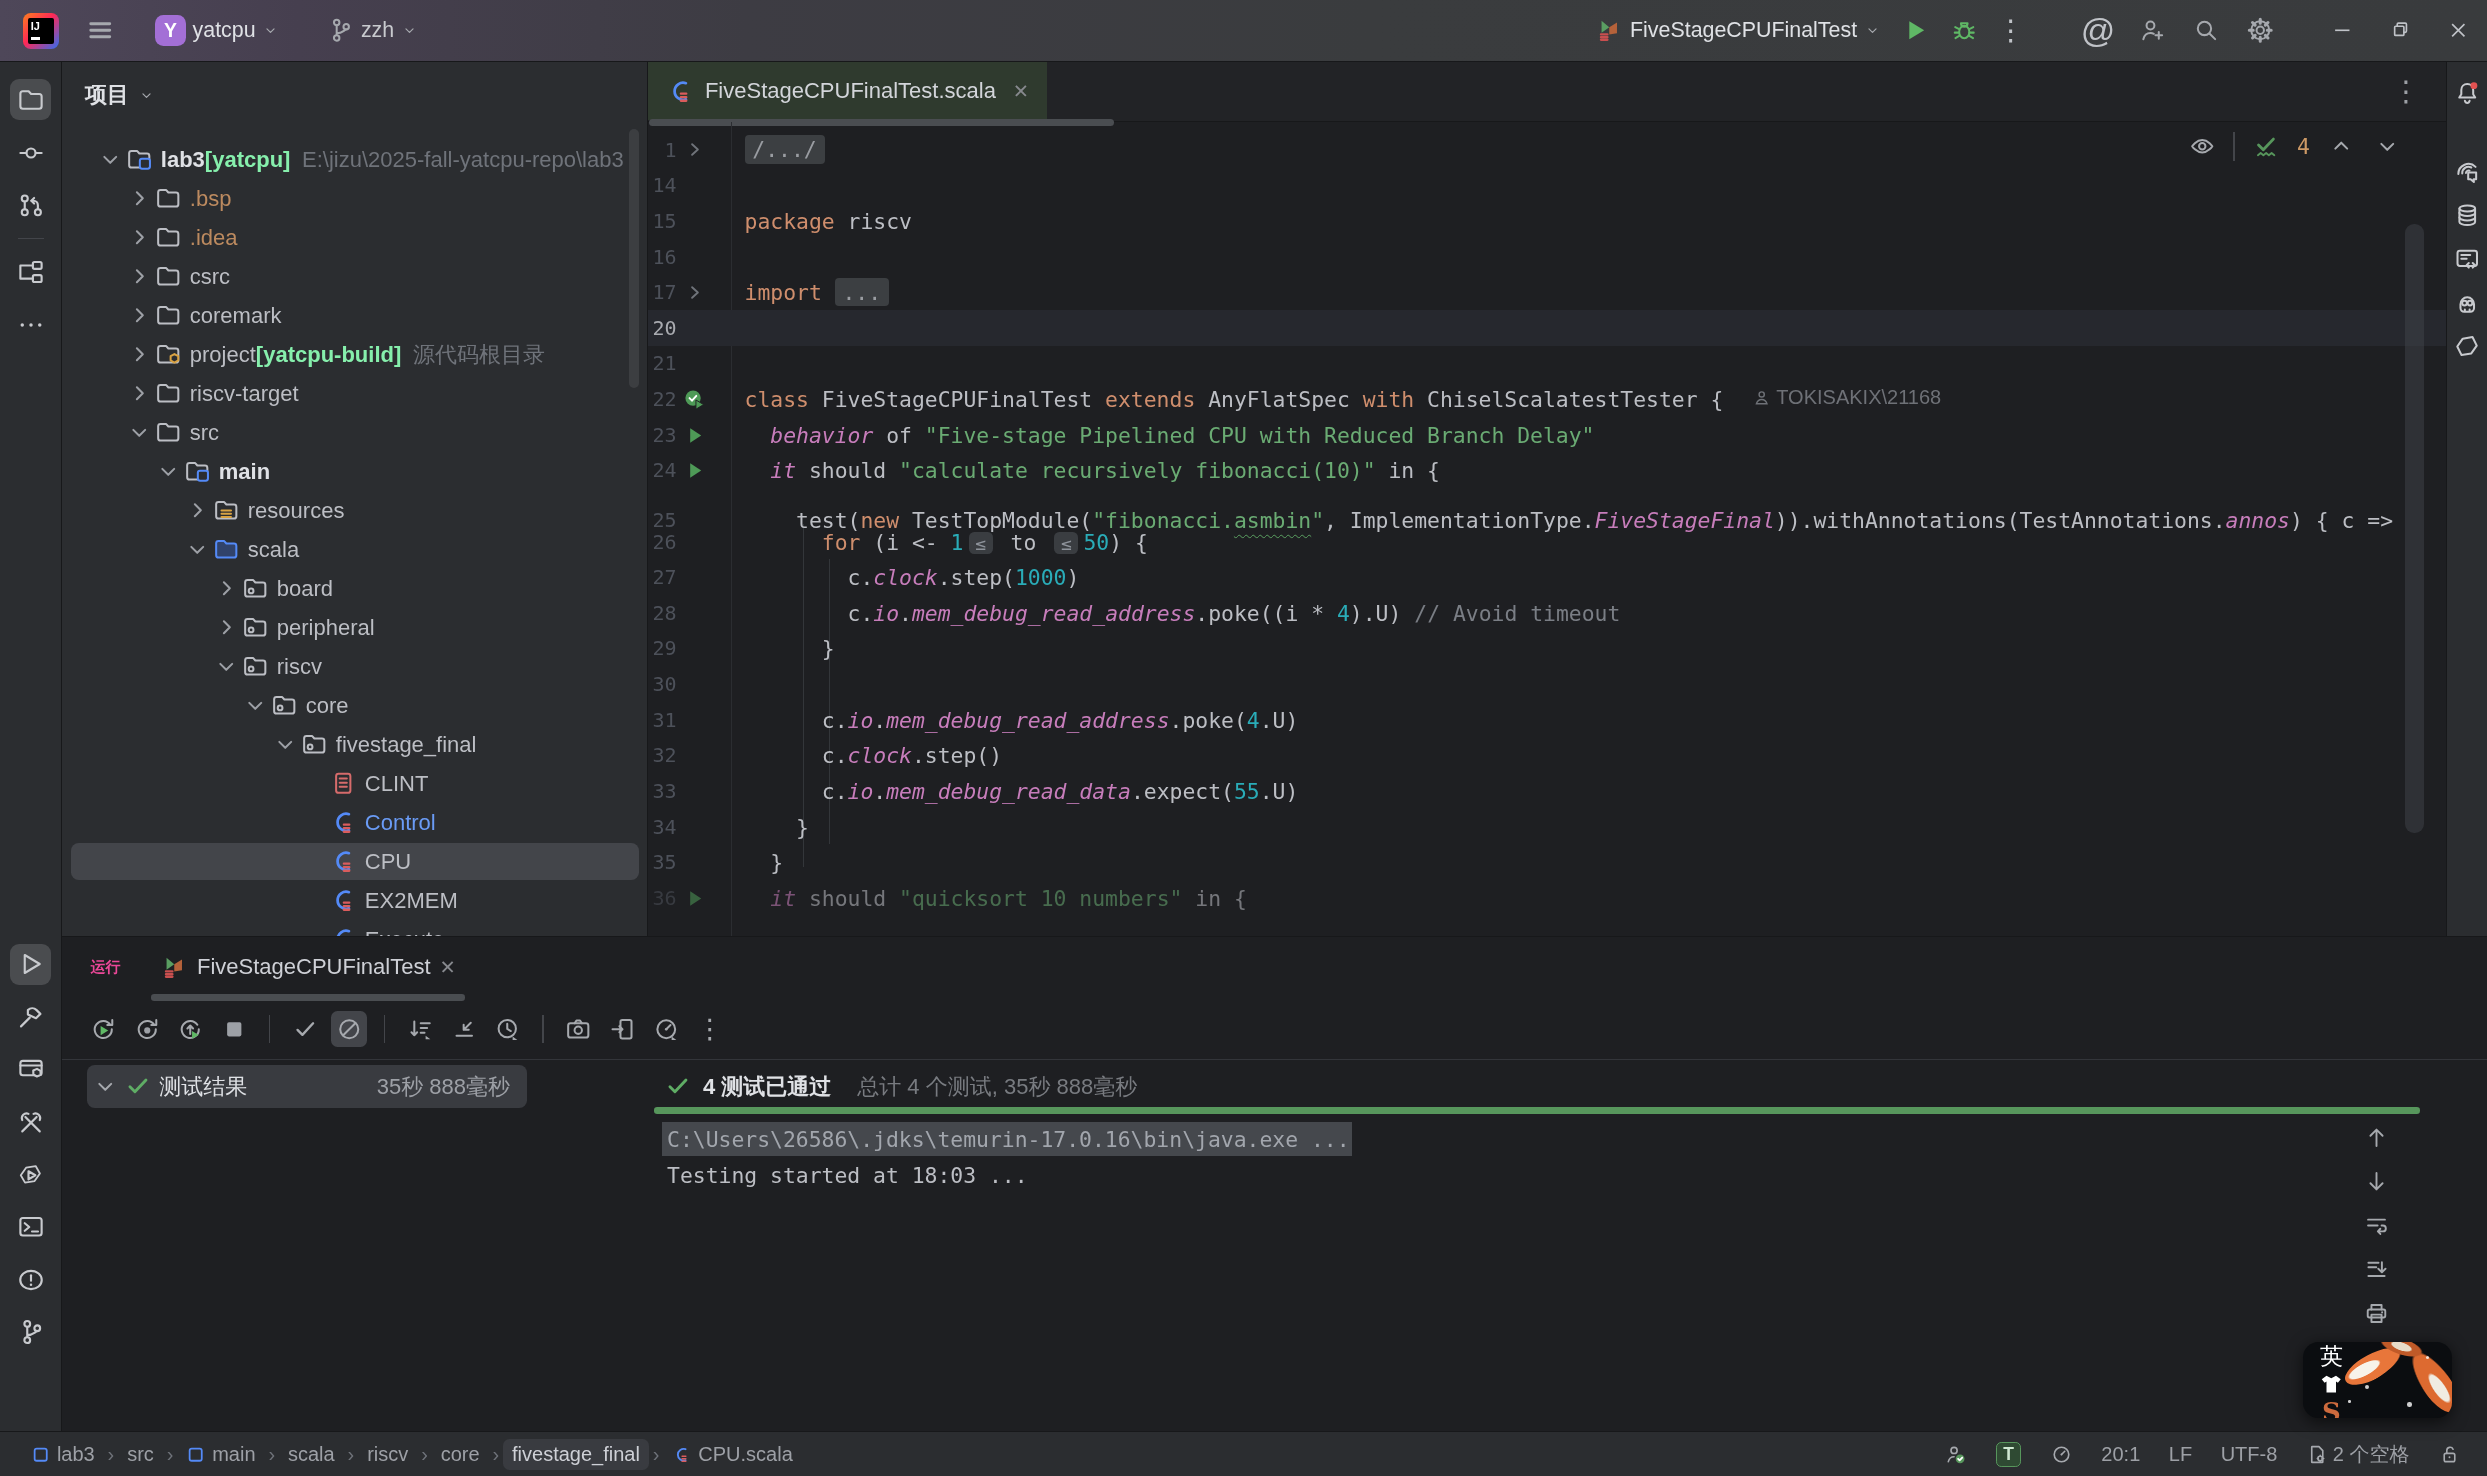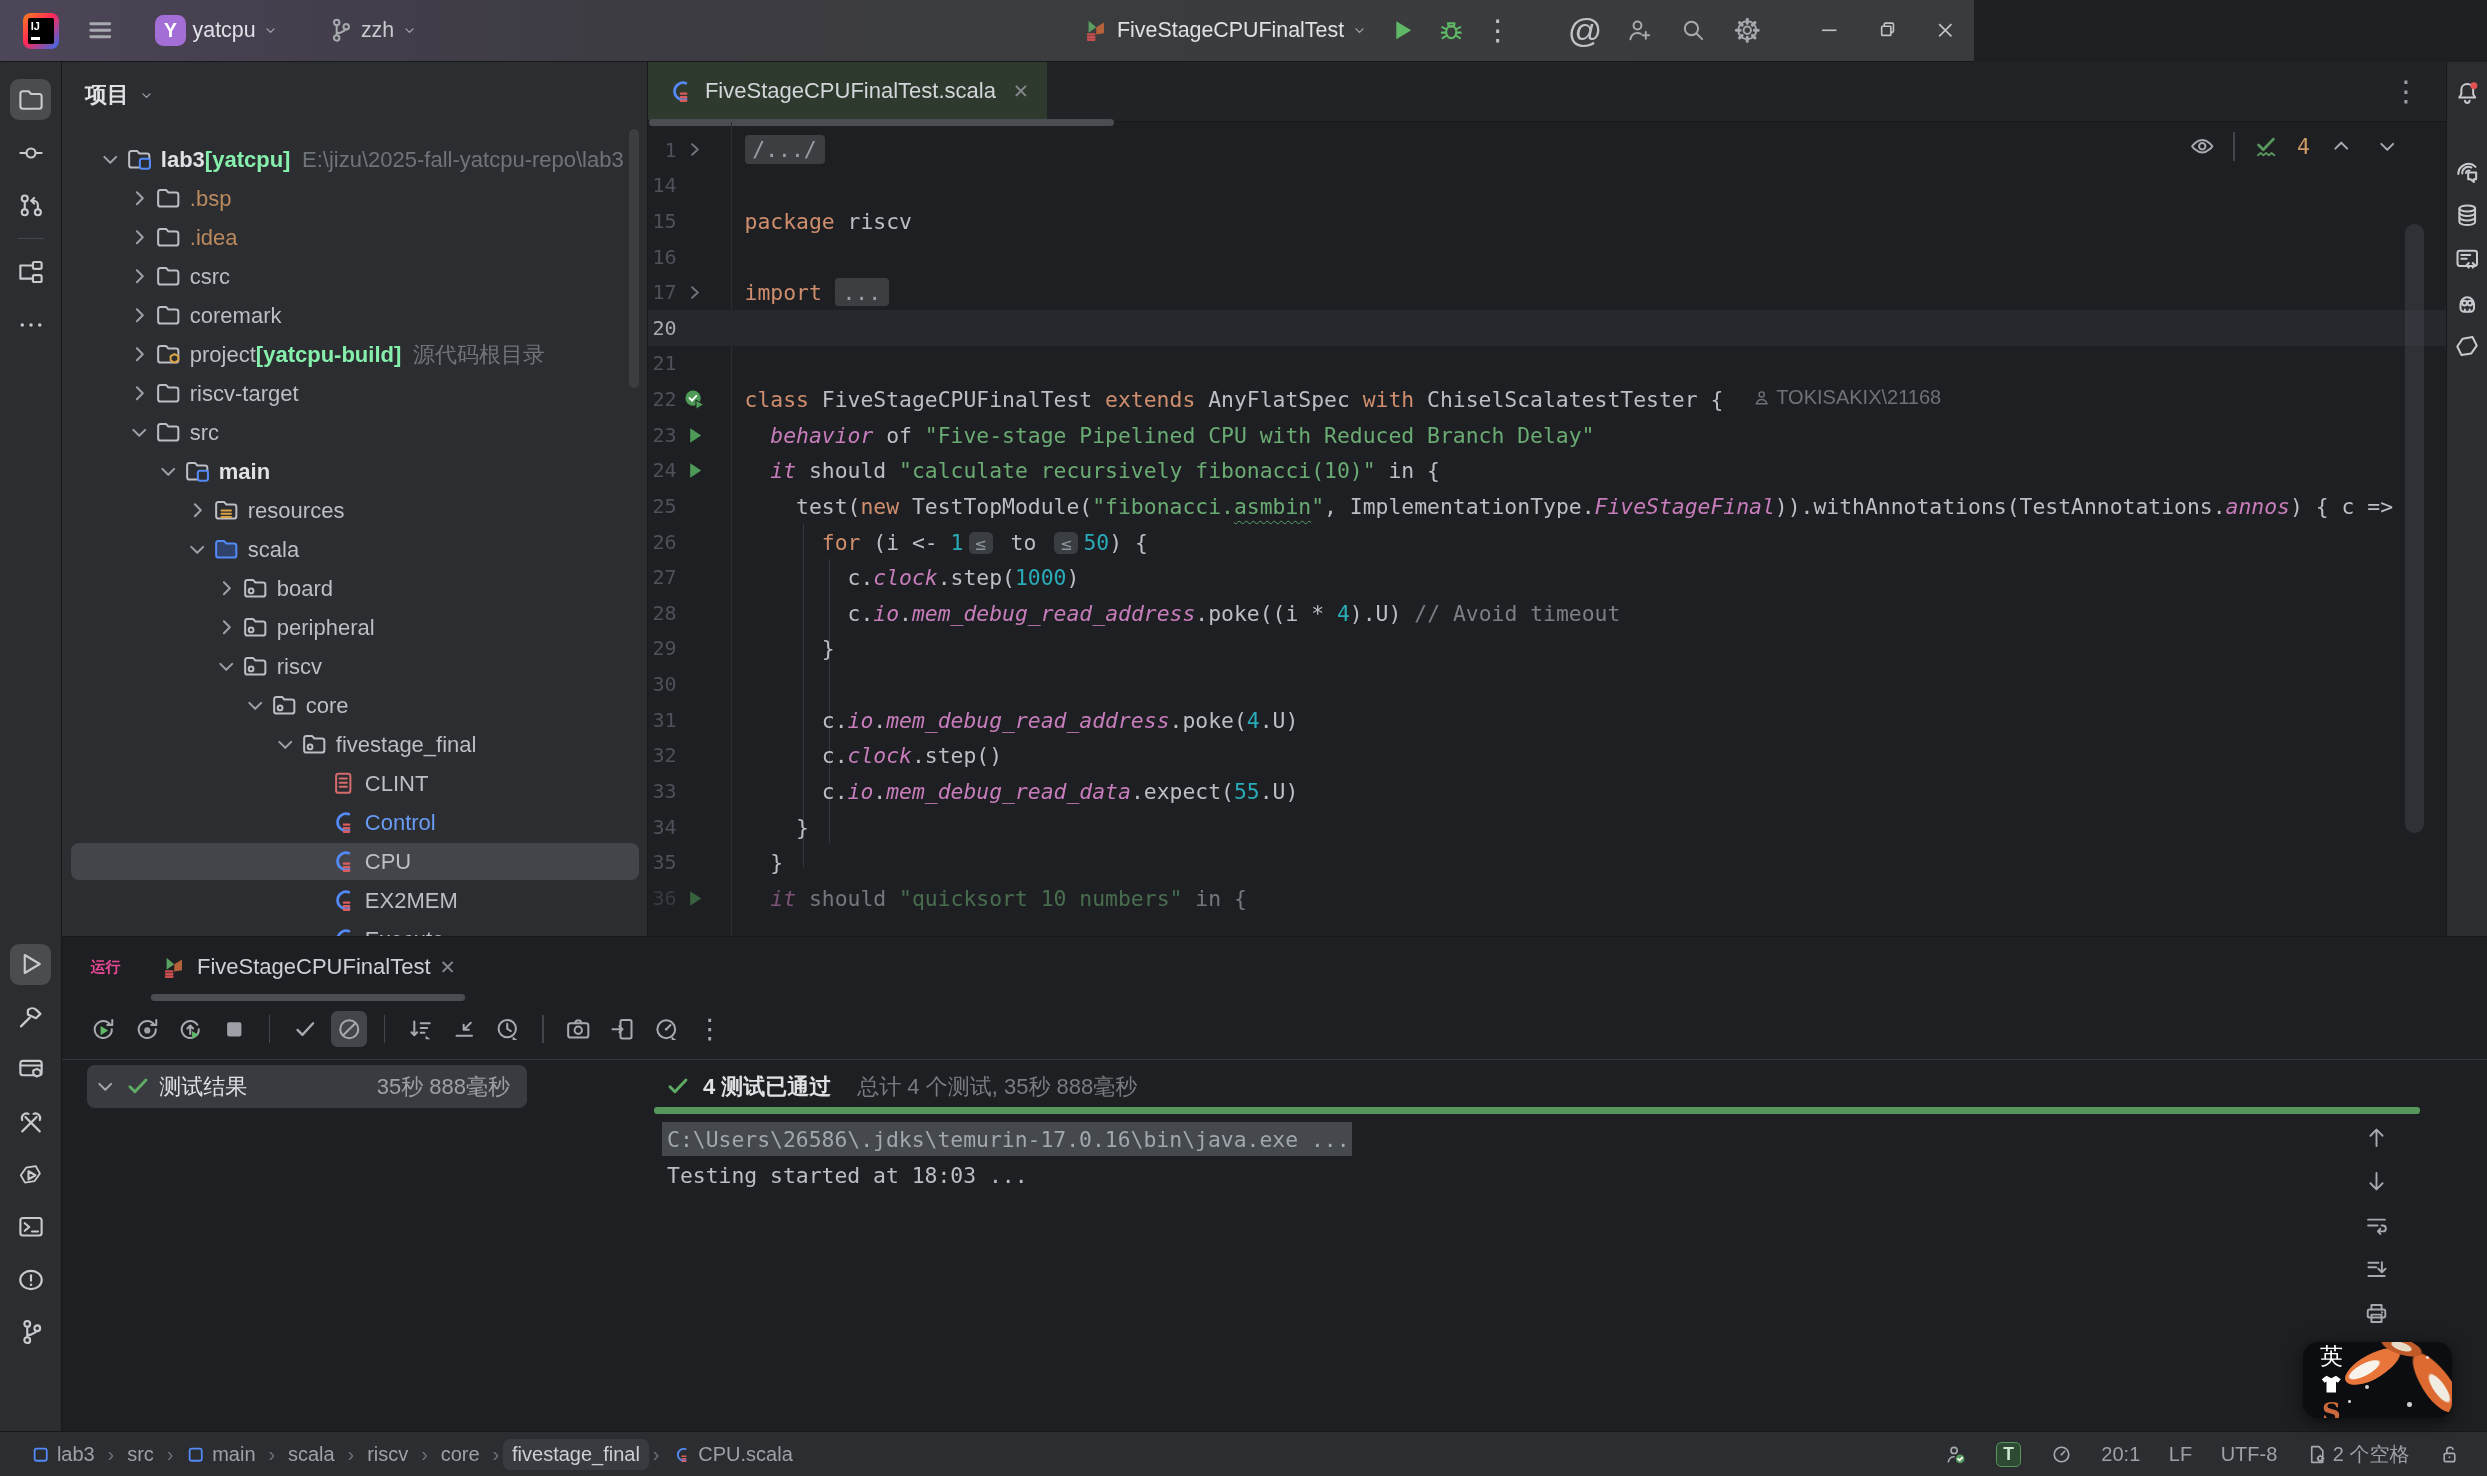--- a/index.html
+++ b/index.html
@@ -4,21 +4,21 @@
 <style>
   html,body{margin:0;padding:0;background:#101112;}
   #app{position:relative;width:2487px;height:1477px;background:#1e1f22;overflow:hidden;
        font-family:"Liberation Sans","DejaVu Sans",sans-serif;color:#bcbec4;}
   .abs{position:absolute;}
   svg{display:block;}
   .icon{display:flex;align-items:center;justify-content:center;color:#a6a9ae;}
   .icon svg{width:28.5px;height:28.5px;}
   .sep-v{width:1.3px;height:28.5px;background:#43454a;margin:0 9px;}
   
-  #titlebar{left:0;top:0;width:1974px;height:62px;
+  #titlebar{left:0;top:0;width:2487px;height:62px;
     background:linear-gradient(90deg,#4e4759 0%,#463f4f 12%,#3d3c43 30%,#3a3c3e 55%,#393b3d 100%);
     display:flex;align-items:center;border-bottom:1.3px solid #17181a;box-sizing:border-box;}
   #ij-logo{width:36px;height:36px;margin-left:23px;border-radius:7.8px;
     background:linear-gradient(135deg,#fc801d 0%,#fe2857 45%,#2d6ff5 100%);position:relative;}
   #ij-logo .inner{position:absolute;left:5.2px;top:5.2px;width:26px;height:26px;background:#000;border-radius:1.9px;
     color:#fff;font-size:11px;font-weight:bold;display:flex;align-items:flex-start;justify-content:flex-start;padding:1.9px 0 0 2.6px;box-sizing:border-box;}
   #ij-logo .bar{position:absolute;left:8.4px;bottom:9px;width:9px;height:2.6px;background:#fff;}
   .tb-btn{height:41px;display:flex;align-items:center;gap:6.5px;padding:0 10.4px;border-radius:7.8px;color:#dfe1e5;font-size:21.4px;}
   .avatar{width:31px;height:31px;border-radius:8.4px;background:#a36fd6;color:#fff;font-size:19.4px;font-weight:bold;
     display:flex;align-items:center;justify-content:center;}
@@ -730,21 +730,21 @@
           </div>
           <div class="codeline" style="top: 330px;">
             <span class="cl-num">24</span>
             <span class="cl-ico">
               <svg viewBox="0 0 24 24">
                 <path d="M7.5 4.5l11.5 7.5L7.5 19.5z" fill="#4e9a57"></path>
               </svg>
             </span>
             <span class="cl-text"><span class="tok-pl">  </span><span class="tok-fld">it</span><span class="tok-pl"> should </span><span class="tok-str">"calculate recursively fibonacci(10)"</span><span class="tok-pl"> in {</span></span>
           </div>
-          <div class="codeline" style="top: 366px;">
+          <div class="codeline" style="top: 380px;">
             <span class="cl-num">25</span>
             <span class="cl-ico"></span>
             <span class="cl-text"><span class="tok-pl">    test(</span><span class="tok-kw">new</span><span class="tok-pl"> TestTopModule(</span><span class="tok-str">"fibonacci.</span><span class="tok-strw">asmbin</span><span class="tok-str">"</span><span class="tok-pl">, ImplementationType.</span><span class="tok-fld">FiveStageFinal</span><span class="tok-pl">)).withAnnotations(TestAnnotations.</span><span class="tok-fld">annos</span><span class="tok-pl">) { c =&gt;</span></span>
           </div>
           <div class="codeline" style="top: 402px;">
             <span class="cl-num">26</span>
             <span class="cl-ico"></span>
             <span class="cl-text"><span class="tok-pl">      </span><span class="tok-kw">for</span><span class="tok-pl"> (i &lt;- </span><span class="tok-num">1</span><span class="tok-hint">≤</span><span class="tok-pl"> to </span><span class="tok-hint">≤</span><span class="tok-num">50</span><span class="tok-pl">) {</span></span>
           </div>
           <div class="codeline" style="top: 437px;">

